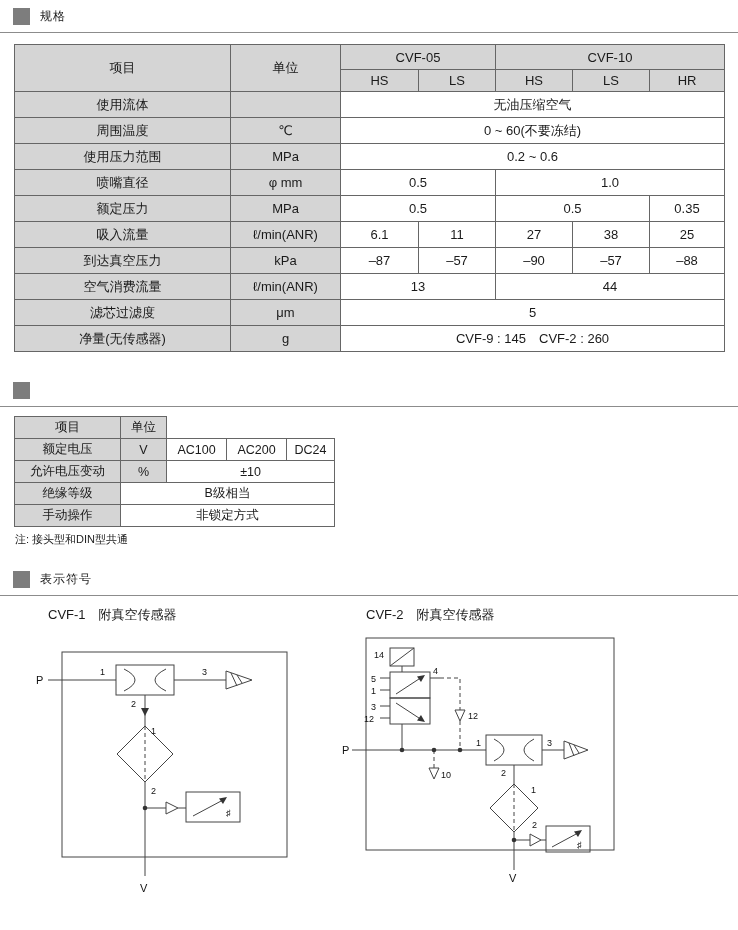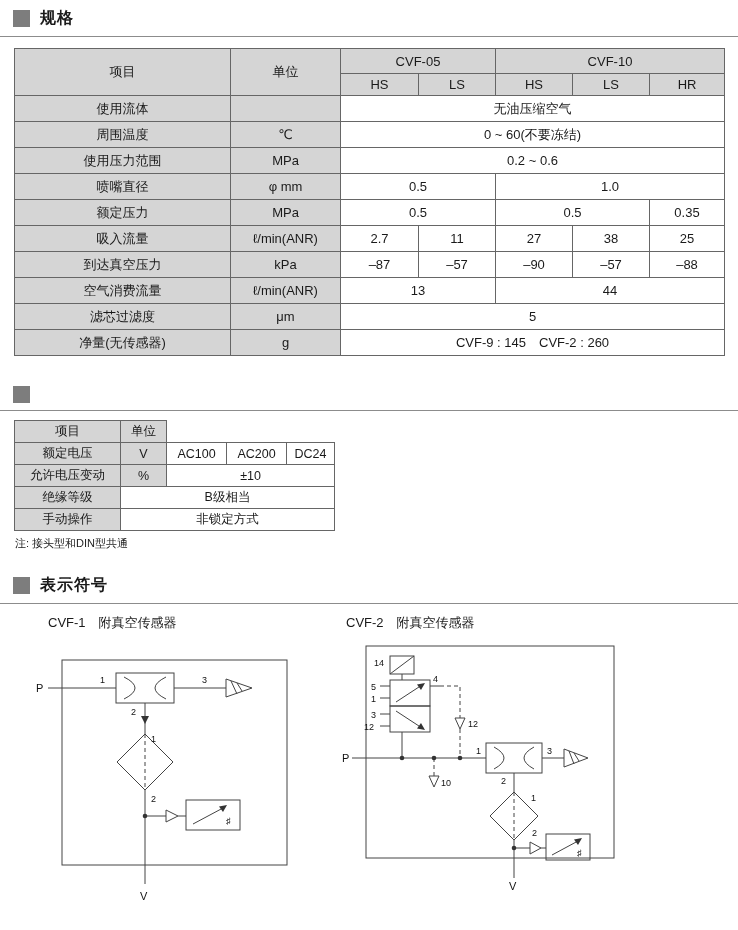--- a/index.html
+++ b/index.html
@@ -1,42 +1,42 @@
 <!DOCTYPE html>
 <html><head>
 <meta charset="utf-8">
 <style>
   *{box-sizing:border-box;margin:0;padding:0}
   html,body{background:#fff}
   body{width:738px;font-family:"Liberation Sans","DejaVu Sans",sans-serif;color:#1a1a1a}
   .page{position:relative;width:738px;height:930px;background:#fff;overflow:hidden}
   .sec{display:flex;align-items:center;gap:10px;padding:8px 0 7px 13px;border-bottom:1px solid #8c8c8c}
   .sec .sq{width:17px;height:17px;background:#7d7d7d;flex:0 0 auto}
-  .sec h2{font-size:16px;font-weight:700;letter-spacing:1px}
+  .sec h2{font-size:12px;font-weight:400;letter-spacing:1px}
   table{border-collapse:collapse;table-layout:fixed}
   .spec-tbl{width:710px;margin:11px 14px 0;font-size:13px}
   .sol-tbl{width:320px;margin:9px 0 0 14px;font-size:12.5px}
   td,th{border:1px solid #666;text-align:center;vertical-align:middle;font-weight:400;padding:0 3px;white-space:nowrap;overflow:hidden}
   .spec-tbl thead tr.gr th{height:25px}
   .spec-tbl thead tr.sub th{height:22px}
   .spec-tbl tbody td{height:26px}
   .sol-tbl td,.sol-tbl th{height:22px}
   .hd{background:#d5d5d5}
   .ghost{border:none;background:transparent}
   .note{font-size:11px;margin:5px 0 4px 15px;color:#222}
   .sec2{margin-top:22px}
   .sec3{margin-top:16px}
   .diagrams{position:relative;height:284px;margin-top:10px}
   .diag{position:absolute;top:0}
   .dtitle,.dsub{font-size:13px}
   .d1{left:30px}
   .d1 .dtitle{margin-left:18px}
   .d1 svg{display:block;margin-top:18px}
   .d2{left:338px}
-  .d2 .dtitle,.d2 .dsub{margin-left:8px}
+  .d2 .dtitle,.d2 .dsub{margin-left:28px}
   .d2 svg{display:block;margin-top:2px}
   svg .ln{stroke:#444;fill:none;stroke-width:1}
   svg .fil{fill:#333;stroke:none}
   svg .dash{stroke:#444;fill:none;stroke-width:1;stroke-dasharray:4 3}
   svg text{font-family:"Liberation Sans","DejaVu Sans",sans-serif;font-size:9px;fill:#111}
   svg text.big{font-size:11px}
 </style>
 </head>
 <body>
 
@@ -97,21 +97,21 @@
       <tr>
         <td class="hd">额定压力</td>
         <td class="hd">MPa</td>
         <td colspan="2">0.5</td>
         <td colspan="2">0.5</td>
         <td>0.35</td>
       </tr>
       <tr>
         <td class="hd">吸入流量</td>
         <td class="hd">ℓ/min(ANR)</td>
-        <td>2.7</td>
+        <td>6.1</td>
         <td>11</td>
         <td>27</td>
         <td>38</td>
         <td>25</td>
       </tr>
       <tr>
         <td class="hd">到达真空压力</td>
         <td class="hd">kPa</td>
         <td>–87</td>
         <td>–57</td>

